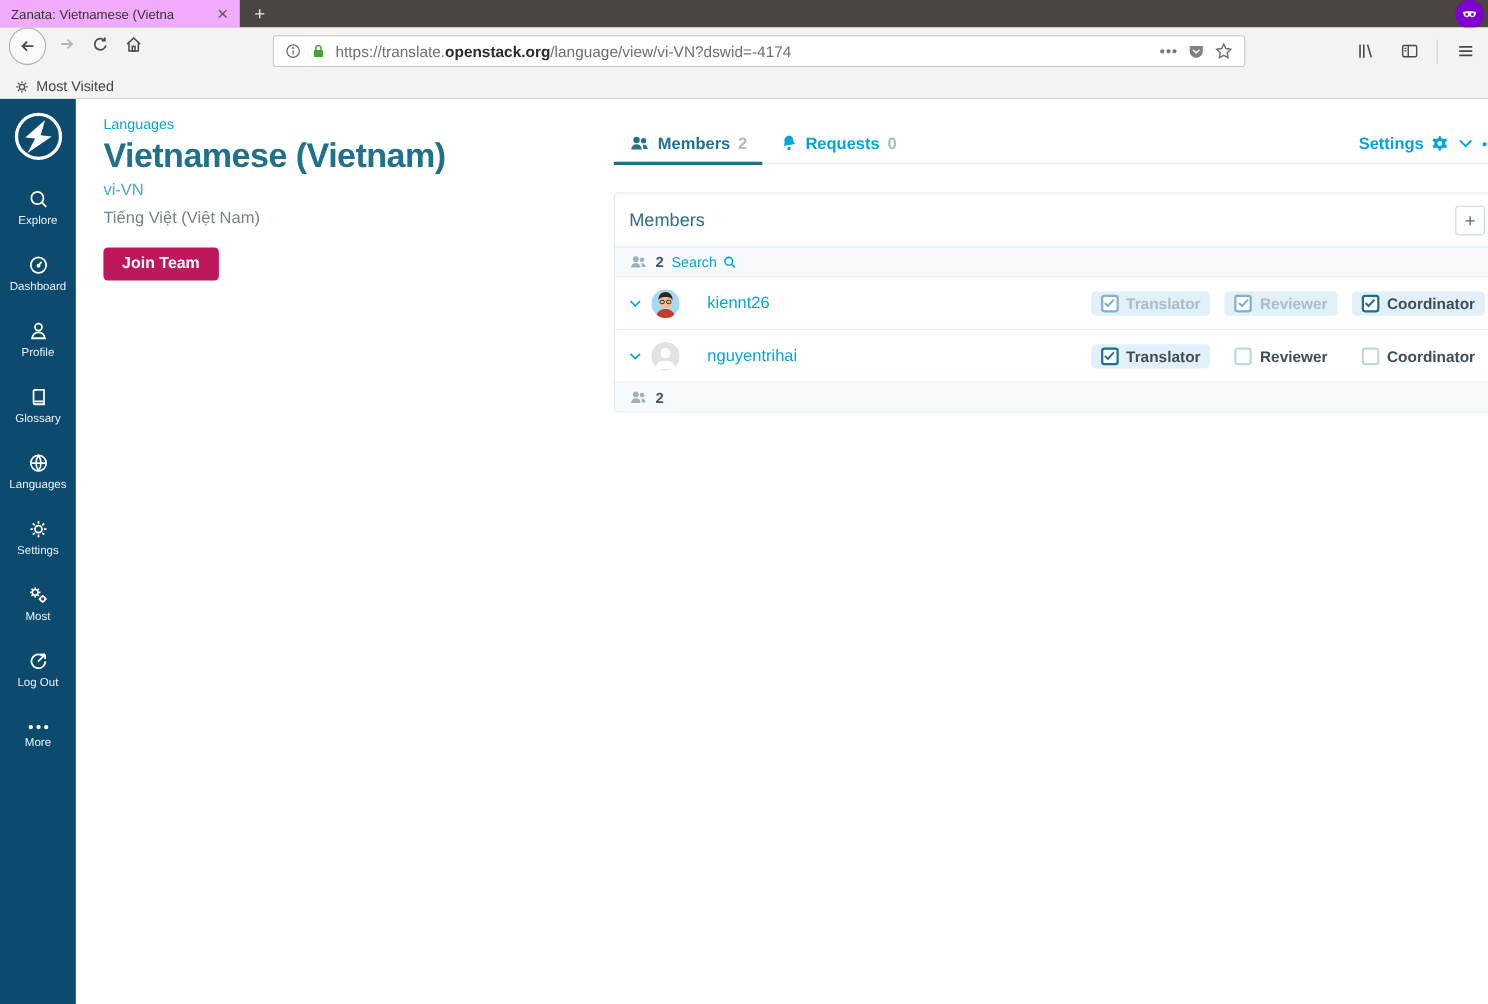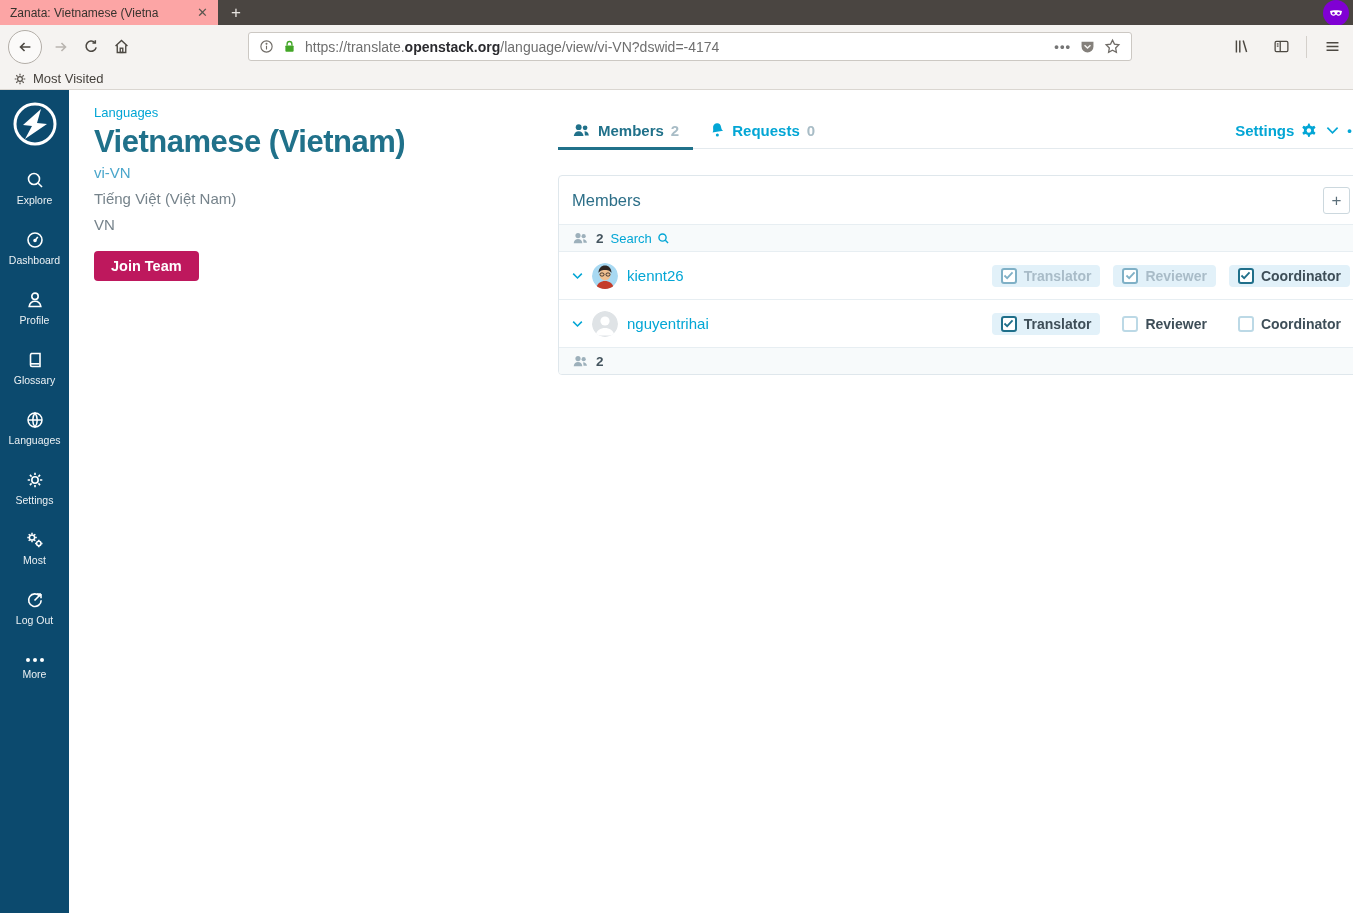--- a/index.html
+++ b/index.html
@@ -1,28 +1,28 @@
 <!DOCTYPE html>
 <html><head>
 <meta charset="utf-8">
 <style>
   * { box-sizing: border-box; margin: 0; padding: 0; }
   html,body { width:1353px; height:913px; overflow:hidden; }
   body { font-family:"Liberation Sans", sans-serif; background:#fff; position:relative; }
 
   
   .tabbar { height:25px; background:#4a4541; display:flex; align-items:stretch; position:relative; }
-  .tab { width:218px; background:#fca5a5; display:flex; align-items:center; padding:0 8px 0 10px; }
+  .tab { width:218px; background:#f0abfc; display:flex; align-items:center; padding:0 8px 0 10px; }
   .tab-title { flex:1; font-size:12px; color:#37332e; white-space:nowrap; overflow:hidden; }
   .tab-close { color:#5a564f; font-size:13px; padding:0 2px; cursor:default; }
   .newtab-btn { width:36px; color:#e7e4e0; font-size:17px; display:flex; align-items:center; justify-content:center; }
   .private-badge { position:absolute; right:4px; top:0; width:26px; height:26px; border-radius:50%;
                    background:#8000d4; display:flex; align-items:center; justify-content:center; }
 
-  .navbar { height:43px; background:#f5f3f1; display:flex; align-items:center; padding:0 8px; position:relative; }
+  .navbar { height:43px; background:#f5f3f1; display:flex; padding:0 8px; position:relative; }
   .nav-icon { color:#4c4842; display:flex; align-items:center; justify-content:center; width:30px; height:30px; }
   .back-btn { width:34px; height:34px; border:1px solid #b3aea8; border-radius:50%; background:#fbfaf9;
               display:flex; align-items:center; justify-content:center; color:#4c4842; margin-right:4px; }
   .fwd { color:#b9b5b0; }
   .urlbar { position:absolute; left:248px; top:7px; width:884px; height:29px; background:#fff;
             border:1px solid #ccc8c3; border-radius:3px; display:flex; align-items:center; padding:0 10px; gap:8px; }
   .url-text { font-size:14px; color:#6f6f6f; flex:1; white-space:nowrap; overflow:hidden; }
   .url-domain { color:#2b2b2f; font-weight:bold; }
   .page-dots { color:#757575; font-size:13px; letter-spacing:1px; font-weight:bold; }
   .chrome-right { position:absolute; right:6px; top:0; height:43px; display:flex; align-items:center; gap:10px; }
@@ -70,21 +70,21 @@
              background:#fff; color:#5c6f7a; font-size:17px; line-height:1; display:flex;
              align-items:center; justify-content:center; cursor:pointer; }
   .gray-row { height:27px; background:#f7fafb; border-top:1px solid #e7eef2; display:flex;
               align-items:center; padding:0 13px; gap:7px; font-size:13.5px; }
   .row-count { color:#44545e; font-weight:bold; }
   .search-link { color:#03A6D5; display:flex; align-items:center; gap:5px; cursor:pointer; font-size:13px; }
   .member-row { height:48px; border-top:1px solid #e7eef2; display:flex; align-items:center;
                 padding:0 13px; gap:9px; }
   .row-chevron { color:#03A6D5; display:flex; cursor:pointer; }
   .avatar { width:26px; height:26px; border-radius:50%; overflow:hidden; flex-shrink:0; }
-  .member-name { font-size:15px; color:#03A6D5; cursor:pointer; }
+  .member-name { font-size:15px; color:#03A6D5; cursor:pointer;margin-left:16px; }
   .roles { margin-left:auto; display:flex; gap:13px; }
   .role { display:flex; align-items:center; gap:7px; padding:3px 9px; border-radius:4px;
           font-size:14px; font-weight:bold; cursor:pointer; }
   .role[data-state="checked"], .role[data-state="checked-muted"] { background:#e2f1f9; }
   .role[data-state="checked"] { color:#3e4e58; }
   .role[data-state="checked-muted"] { color:#a9bcc8; }
   .role[data-state="unchecked"] { color:#3e4e58; background:transparent; }
   .cb { width:16px; height:16px; border-radius:3px; background:#fff; display:flex;
         align-items:center; justify-content:center; }
   .role[data-state="checked"] .cb { border:2px solid #1f6f8a; color:#1f6f8a; }
@@ -274,21 +274,20 @@
     </div>
   </div>
 
   <div class="main">
 
     <div class="left-col">
       <div class="breadcrumb">Languages</div>
       <h1 class="page-title">Vietnamese (Vietnam)</h1>
       <div class="locale-code">vi-VN</div>
       <div class="native-name">Tiếng Việt (Việt Nam)</div>
-      <div class="region-code">VN</div>
       <button class="join-btn">Join Team</button>
     </div>
 
     <div class="right-col">
 
       <div class="tabstrip">
         <div class="ptab ptab-active">
           <svg width="19" height="17" viewBox="0 0 20 18" fill="currentColor">
             <circle cx="7" cy="5.5" r="3.1"></circle>
               <path d="M1.8 14.7c.5-3.4 2.4-5 5.2-5s4.7 1.6 5.2 5z"></path>

